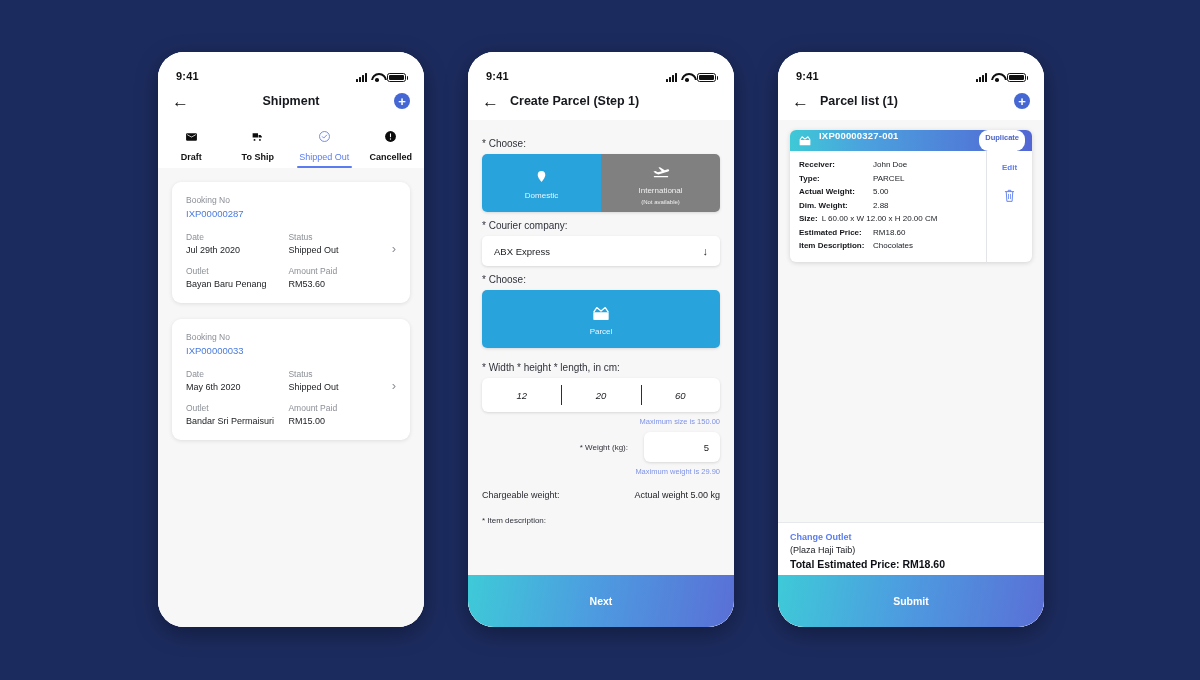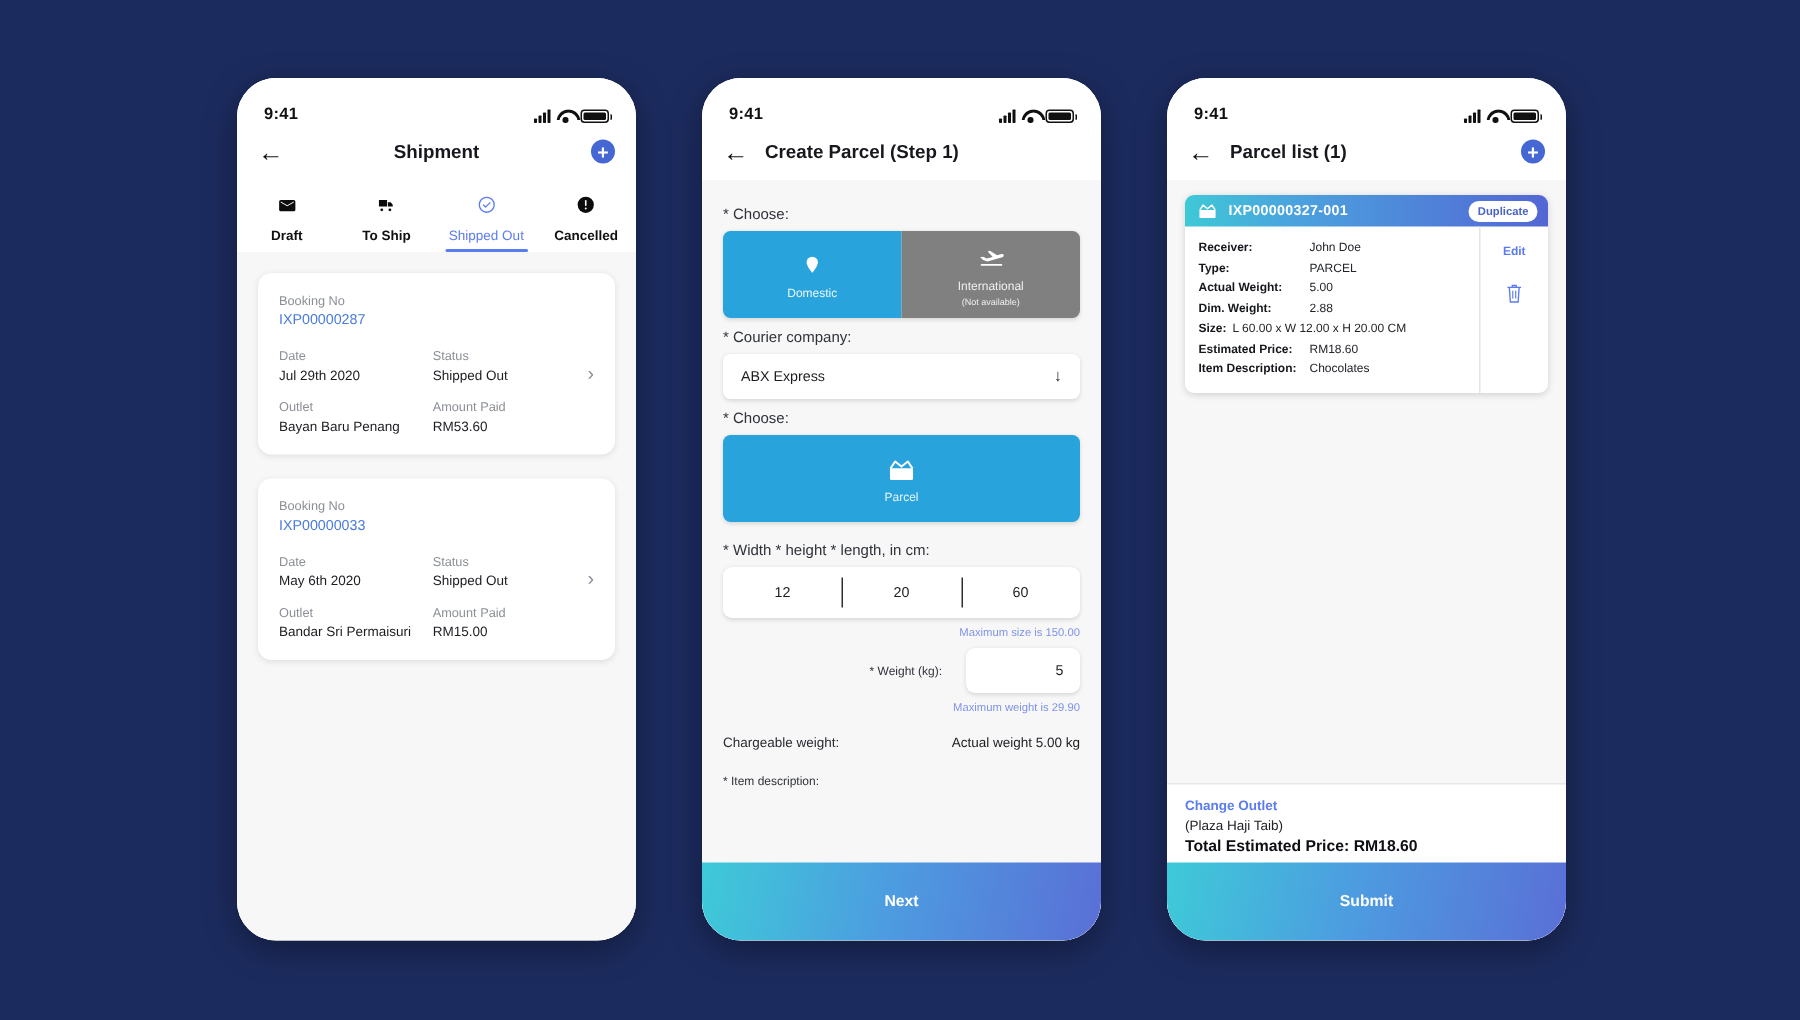--- a/index.html
+++ b/index.html
@@ -130,21 +130,21 @@
   .select-box {
     background: #fff; border-radius: 5px; height: 30px;
     display: flex; align-items: center; justify-content: space-between;
     padding: 0 12px; box-shadow: 0 1px 3px rgba(0,0,0,.13); cursor: pointer;
   }
   .select-box .sv { font-size: 9.5px; color: #1b1d21; }
   .select-box .arrow { font-size: 11px; color: #2a2c31; }
 
   .dims {
     background: #fff; border-radius: 6px; height: 34px; display: flex;
-    box-shadow: 0 1px 3px rgba(0,0,0,.13); margin-top: 2px;
+    box-shadow: 0 1px 3px rgba(0,0,0,.13); margin-top: 2px; font-style: italic;
   }
   .dim-cell { flex: 1; display: flex; align-items: center; justify-content: center; font-size: 9.5px; color: #1b1d21; position: relative; cursor: text; }
   .dim-cell + .dim-cell::before {
     content: ""; position: absolute; left: 0; top: 7px; bottom: 7px; width: 1px; background: #2d2f35;
   }
   .helper { font-size: 7.5px; color: #7f93e8; text-align: right; margin-top: 5px; }
   .wrow { display: flex; align-items: center; justify-content: flex-end; gap: 16px; margin-top: 6px; }
   .wlabel { font-size: 8px; color: #30323a; }
   .wbox {
     background: #fff; border-radius: 6px; width: 76px; height: 30px;
@@ -162,21 +162,21 @@
     position: absolute; left: 0; right: 0; bottom: 0; height: 52px;
     background: linear-gradient(100deg, #3ecad8 0%, #4d9be0 48%, #5a6fd6 100%);
     display: flex; align-items: center; justify-content: center;
     color: #fff; font-size: 10.5px; font-weight: bold; cursor: pointer;
   }
 
   
   .p3-body { flex: 1; background: #f7f7f8; padding: 10px 12px 0; overflow: hidden; }
   .pcard { border-radius: 6px; overflow: hidden; box-shadow: 0 1px 5px rgba(0,0,0,.15); background: #fff; }
   .pcard-head {
-    height: 21px; display: flex; align-items: center; padding: 0 7px 0 8px;
+    height: 21px; display: flex; padding: 0 7px 0 8px;
     background: linear-gradient(90deg, #3ec9d6 0%, #4ba2de 30%, #5366d4 100%);
   }
   .pc-icon { color: #fff; font-size: 10px; margin-right: 7px; display:flex; align-items:center; }
   .pc-id { color: #fff; font-size: 9.5px; font-weight: bold; flex: 1; letter-spacing: .2px; }
   .dup-btn {
     background: #fff; color: #4a63c8; font-size: 7.5px; font-weight: bold;
     border-radius: 9px; padding: 2.5px 6px; cursor: pointer;
   }
   .pcard-body { display: flex; }
   .pc-details { flex: 1; padding: 7px 9px 9px; }

